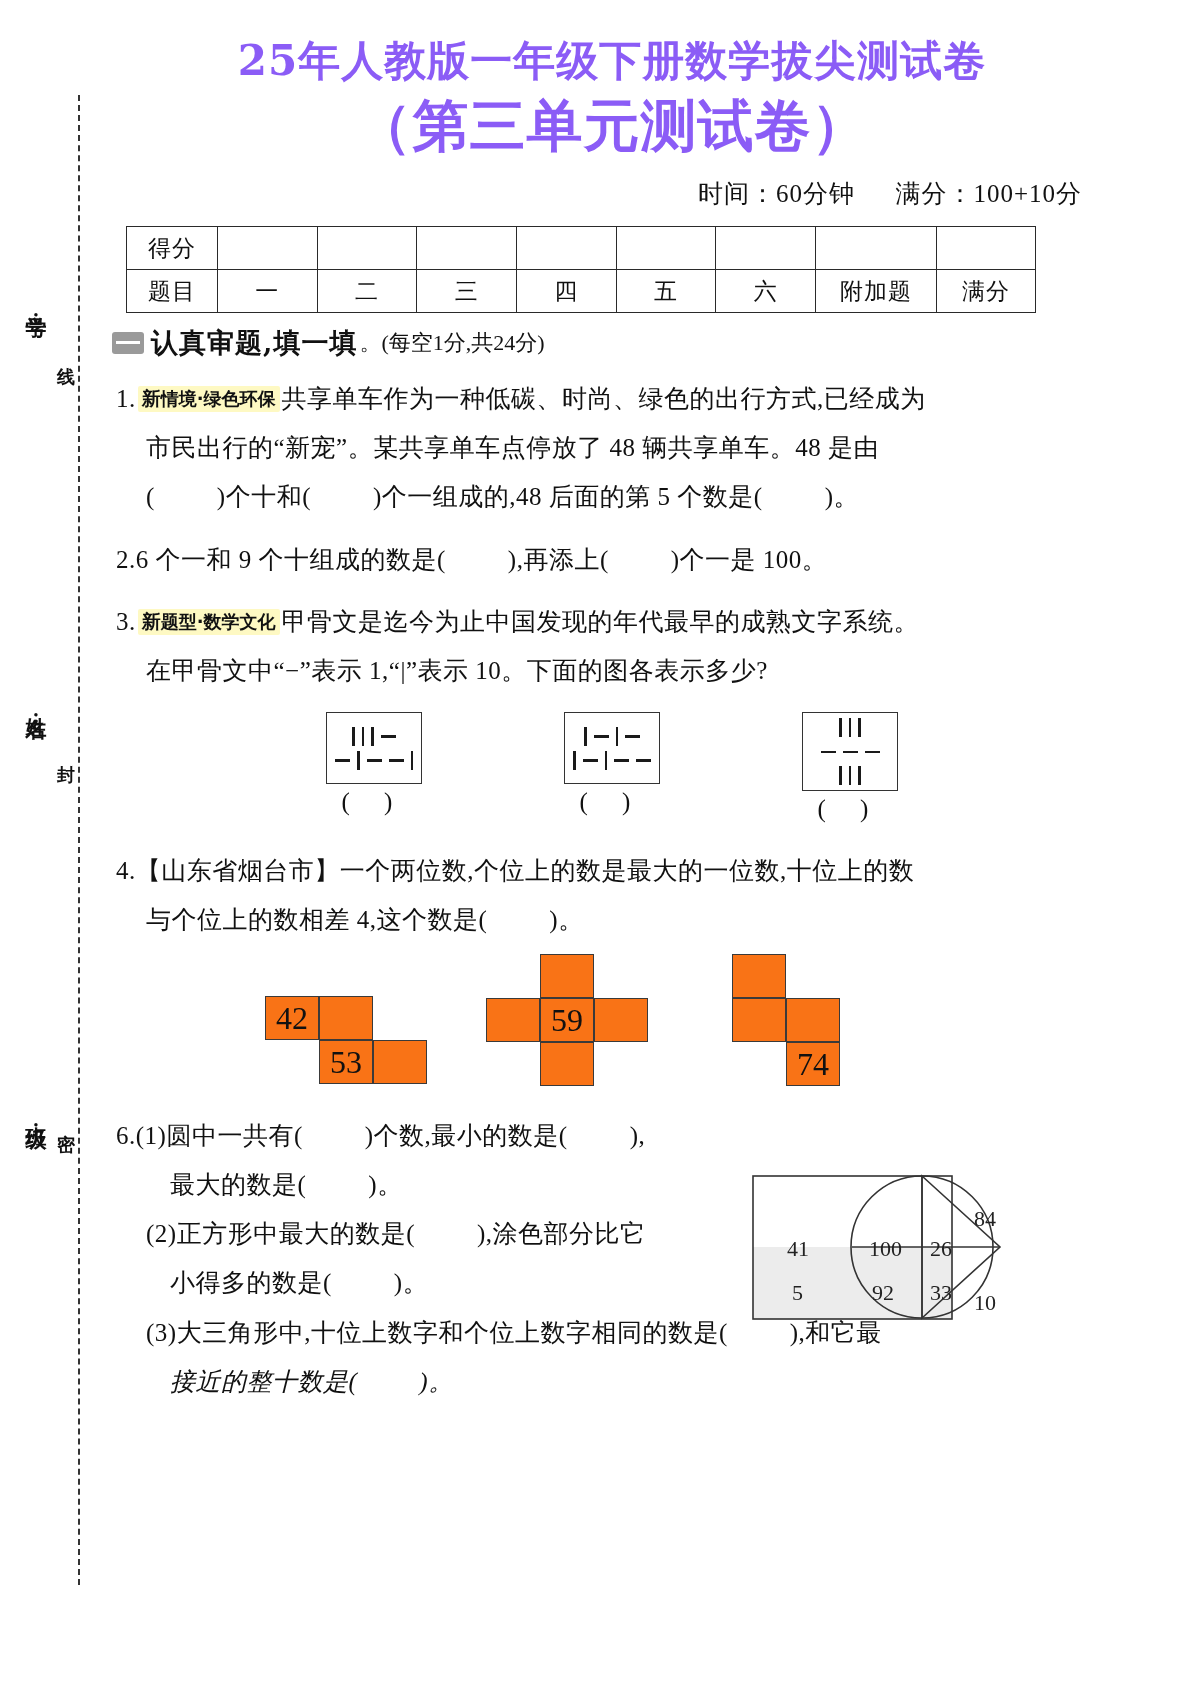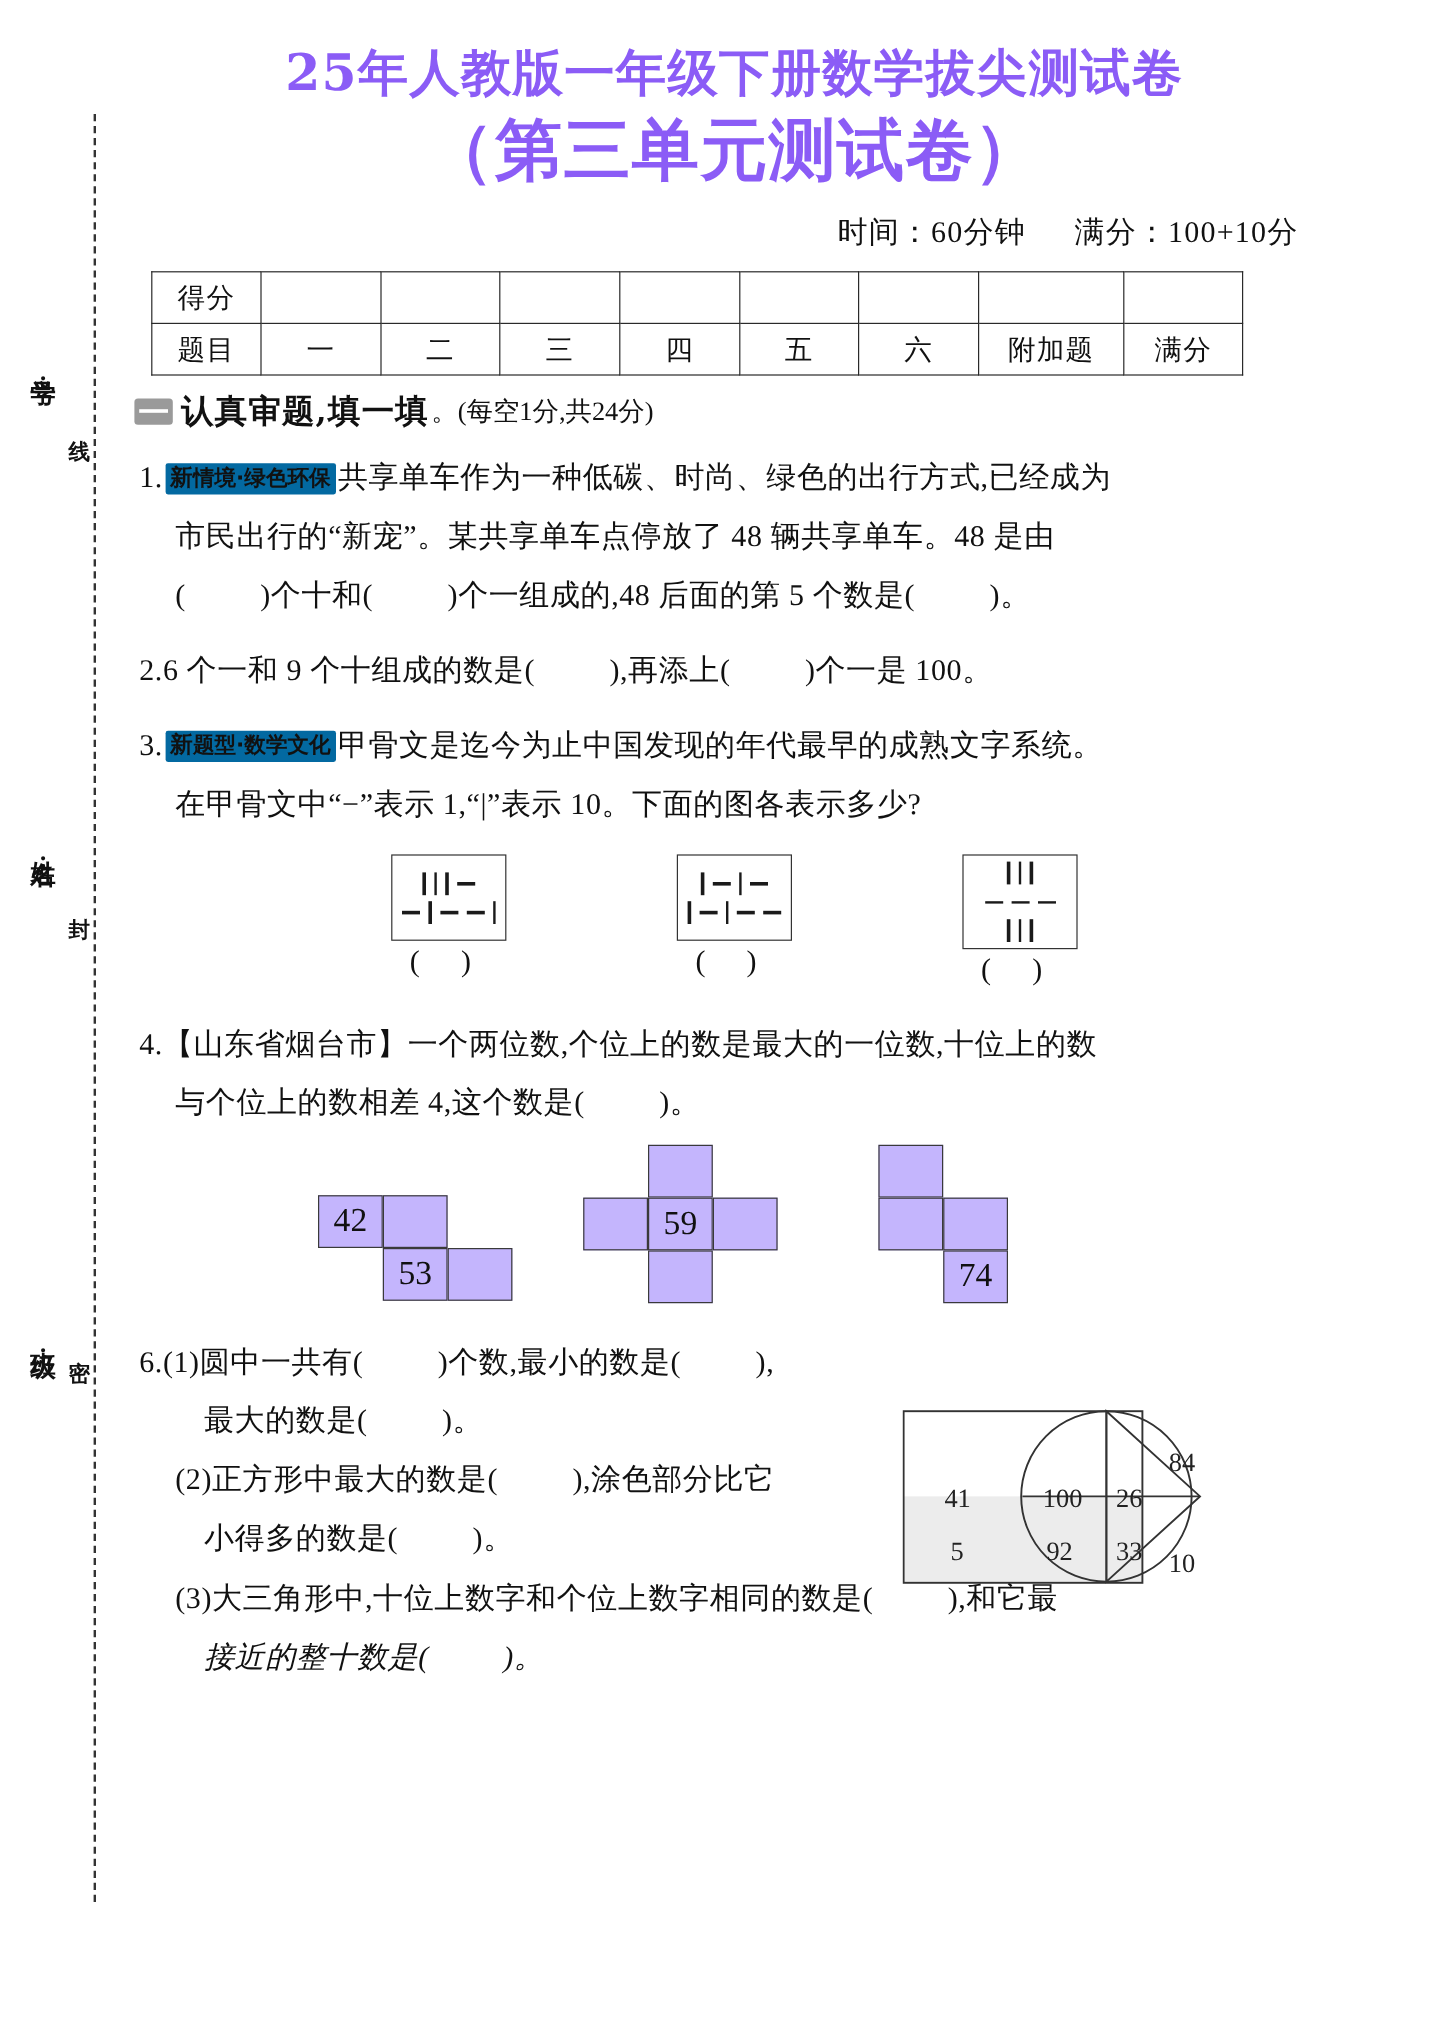--- a/index.html
+++ b/index.html
@@ -111,21 +111,21 @@
     line-height:1.95;
     margin:14px 0 0 4px;
     letter-spacing:0.5px;
   }
   .q .num{ }
   .qline{ padding-left:0; }
   .qline.ind1{ padding-left:30px; }
 
   .tag{
     display:inline-block;
-    background:#0369a1;
+    background:#fef9c3;
     border-radius:2px;
     padding:0 4px;
     font-size:18px;
     font-weight:bold;
     font-family:"DejaVu Sans","Liberation Sans",sans-serif;
     letter-spacing:0;
     vertical-align:2px;
     margin:0 2px;
     line-height:1.35;
     text-align:right;
@@ -158,23 +158,23 @@
 
   
   .grids{
     position:relative; height:140px; margin-top:10px;
   }
   .cell{
     position:absolute;
     width:54px;height:44px;
     border:1.4px solid #3a3a3a;
     box-sizing:border-box;
-    font-size:28px;
+    font-size:32px;
     display:flex;align-items:center;justify-content:center;
-    background:#c4b5fd;
+    background:#f97316;
   }
 
   
   .fig6{ position:absolute; left:640px; top:1160px; width:260px; height:180px; }
   .fig6 svg{ display:block; }
 
   .q6text{ width:640px; }
 </style>
 </head>
 <body>

